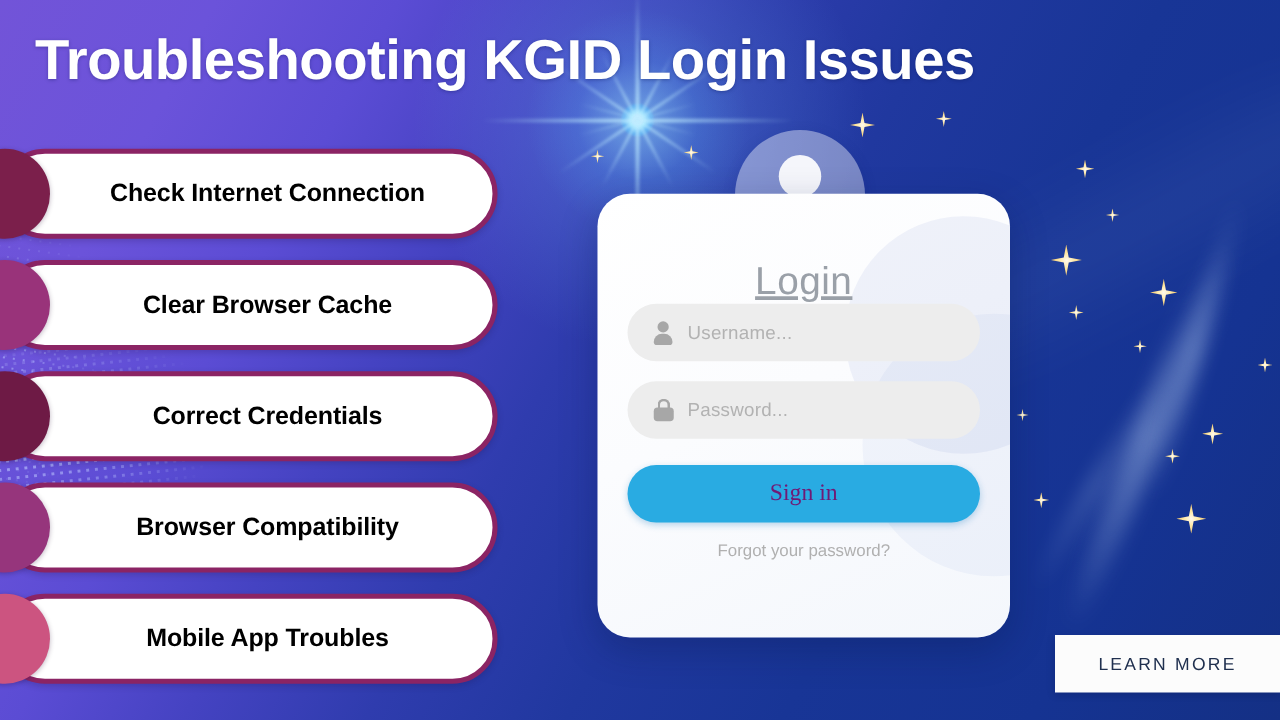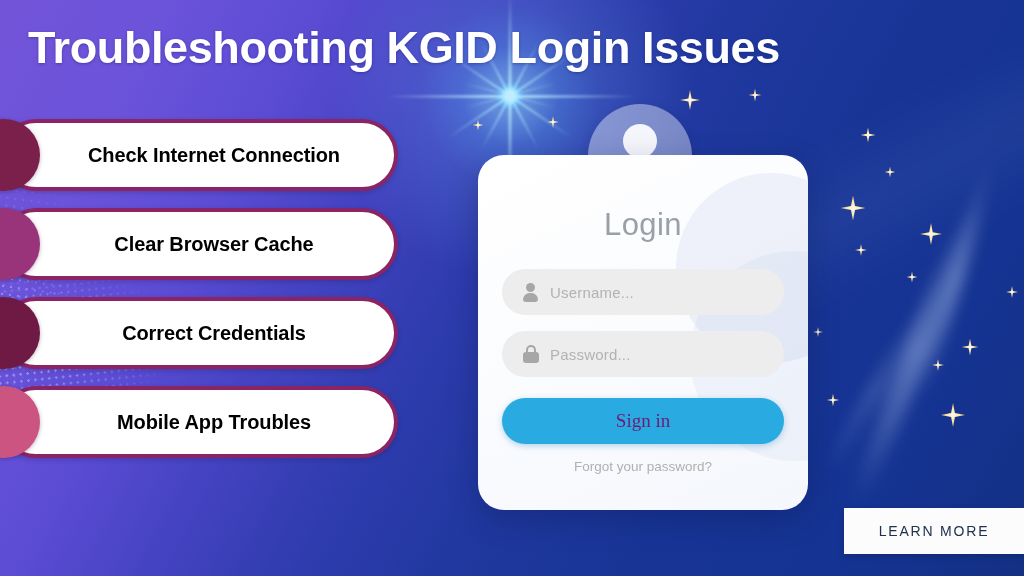--- a/index.html
+++ b/index.html
@@ -148,21 +148,21 @@
     position:absolute; left:50%; top:20px; width:34px; height:34px;
     margin-left:-17px; border-radius:50%; background:rgba(255,255,255,0.92);
   }
   #avatar .body {
     position:absolute; left:50%; top:58px; width:56px; height:52px;
     margin-left:-28px; border-radius:28px 28px 0 0; background:rgba(255,255,255,0.92);
   }
   #card-inner { position:relative; z-index:2; padding:52px 24px 0 24px; }
   #login-heading {
     text-align:center; font-size:31px; color:#9aa0a8; font-weight:normal;
-    letter-spacing:0.4px; margin-bottom:26px;
+    letter-spacing:0.4px; text-decoration:underline;
   }
   .field {
     position:relative;
     height:46px; background:#ededed; border-radius:23px;
     display:flex; align-items:center; padding-left:20px;
     margin-bottom:16px;
   }
   .field .fi { width:18px; height:20px; margin-right:10px; flex:0 0 auto; position:relative; }
   .fi.user-icon .h { position:absolute; left:4px; top:1px; width:9px; height:9px; border-radius:50%; background:#a7a7a7; }
   .fi.user-icon .b { position:absolute; left:1px; top:11px; width:15px; height:9px; border-radius:8px 8px 3px 3px; background:#a7a7a7; }
@@ -278,20 +278,24 @@
       </div>
       <div class="pill" style="border-color: rgb(139, 36, 100);">
         <span class="dot" style="background: rgb(153, 51, 122);"></span>
         <span class="pill-label">Clear Browser Cache</span>
       </div>
       <div class="pill" style="border-color: rgb(139, 36, 100);">
         <span class="dot" style="background: rgb(110, 26, 69);"></span>
         <span class="pill-label">Correct Credentials</span>
       </div>
       <div class="pill" style="border-color: rgb(139, 36, 100);">
+        <span class="dot" style="background: rgb(150, 53, 124);"></span>
+        <span class="pill-label">Browser Compatibility</span>
+      </div>
+      <div class="pill" style="border-color: rgb(139, 36, 100);">
         <span class="dot" style="background: rgb(204, 84, 128);"></span>
         <span class="pill-label">Mobile App Troubles</span>
       </div>
     </div>
 
   <div id="avatar">
     <div class="head"></div>
     <div class="body"></div>
   </div>
 

